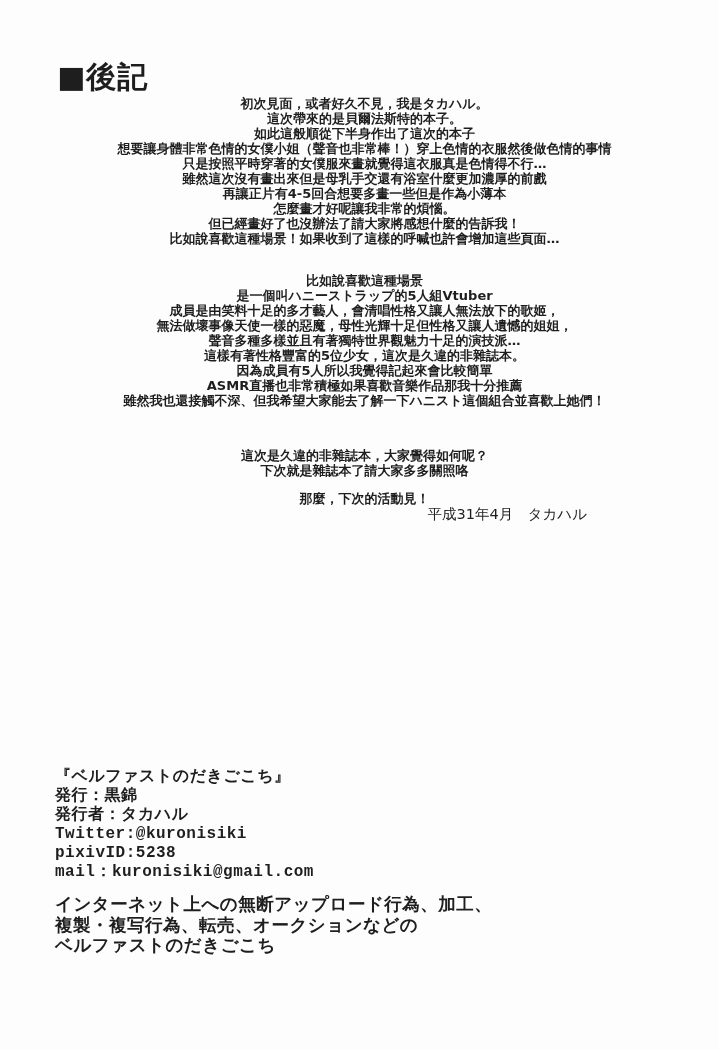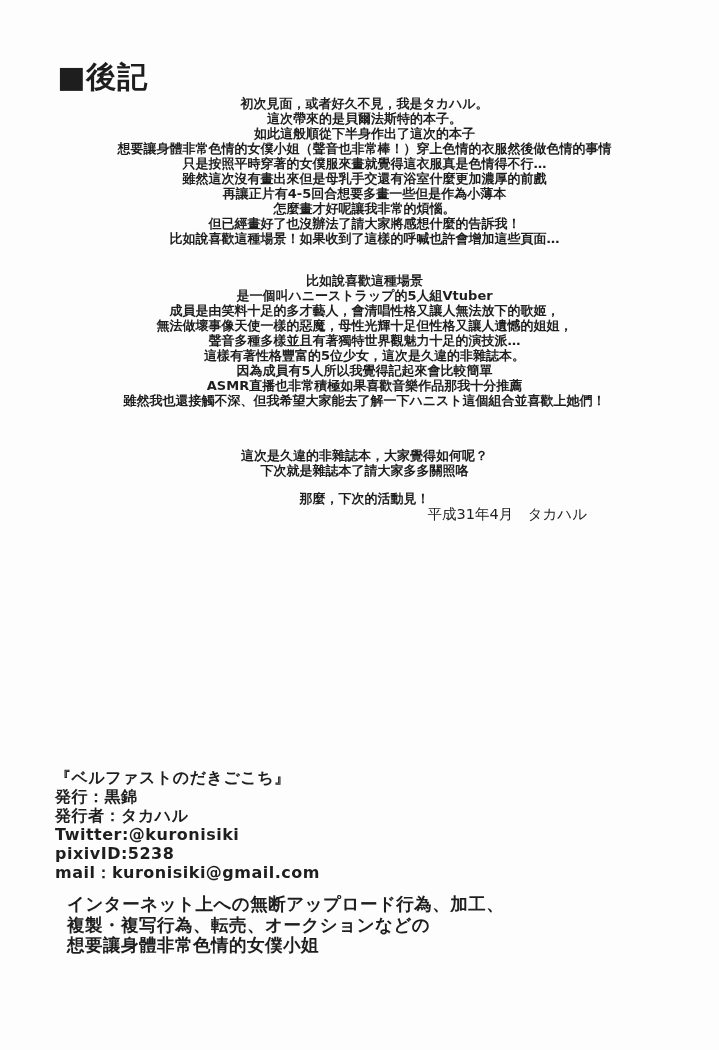--- a/index.html
+++ b/index.html
@@ -51,31 +51,31 @@
   }
   .colophon {
     position: absolute;
     left: 55px;
     top: 768px;
     font-weight: bold;
     font-size: 16px;
     line-height: 19px;
     letter-spacing: 0.5px;
   }
-  .colophon div { height: 19px; }
+  .colophon div { height: 19px; font-family: Liberation Mono, monospace; }
   .legal {
     position: absolute;
     left: 55px;
     top: 894px;
     font-weight: bold;
     font-size: 17.5px;
     line-height: 20.5px;
     letter-spacing: 0.5px;
   }
-  .legal div { height: 20.5px; margin-left: 12px; }
+  .legal div { height: 20.5px; }
 </style>
 </head>
 <body>
 
 <div class="page">
 
   <div class="afterword">
     <h1>■後記</h1>
 
     <div class="para para-1">
@@ -120,16 +120,16 @@
     <div>発行：黒錦</div>
     <div>発行者：タカハル</div>
     <div>Twitter:@kuronisiki</div>
     <div>pixivID:5238</div>
     <div>mail：kuronisiki@gmail.com</div>
   </div>
 
   <div class="legal">
     <div>インターネット上への無断アップロード行為、加工、</div>
     <div>複製・複写行為、転売、オークションなどの</div>
-    <div>想要讓身體非常色情的女僕小姐</div>
+    <div>ベルファストのだきごこち</div>
   </div>
 
 </div>
 
 </body></html>

